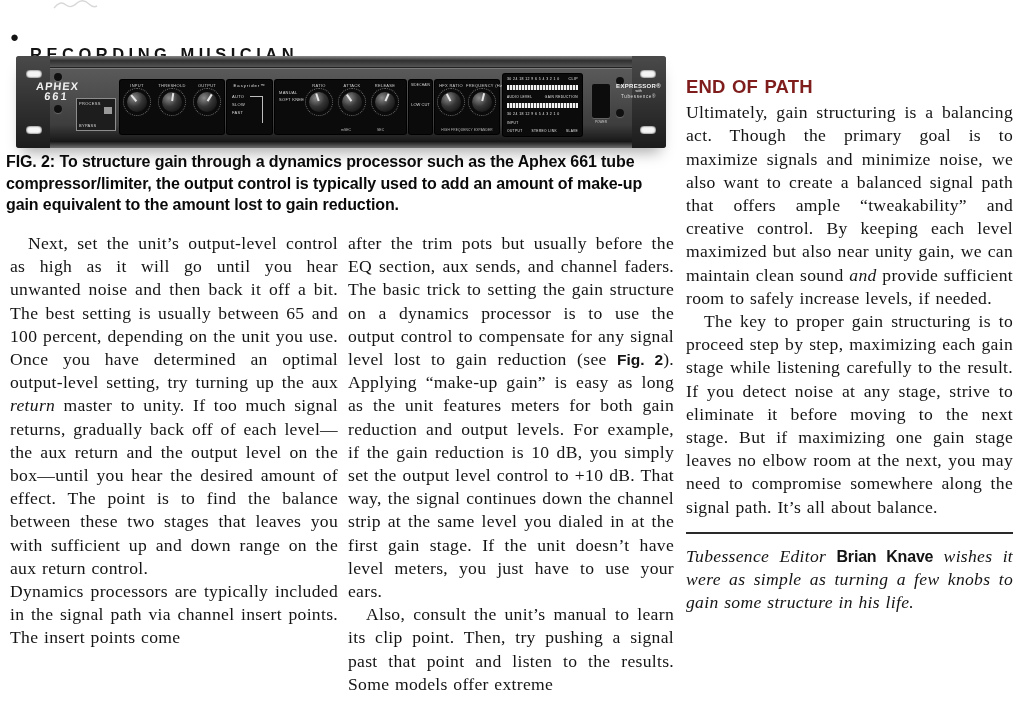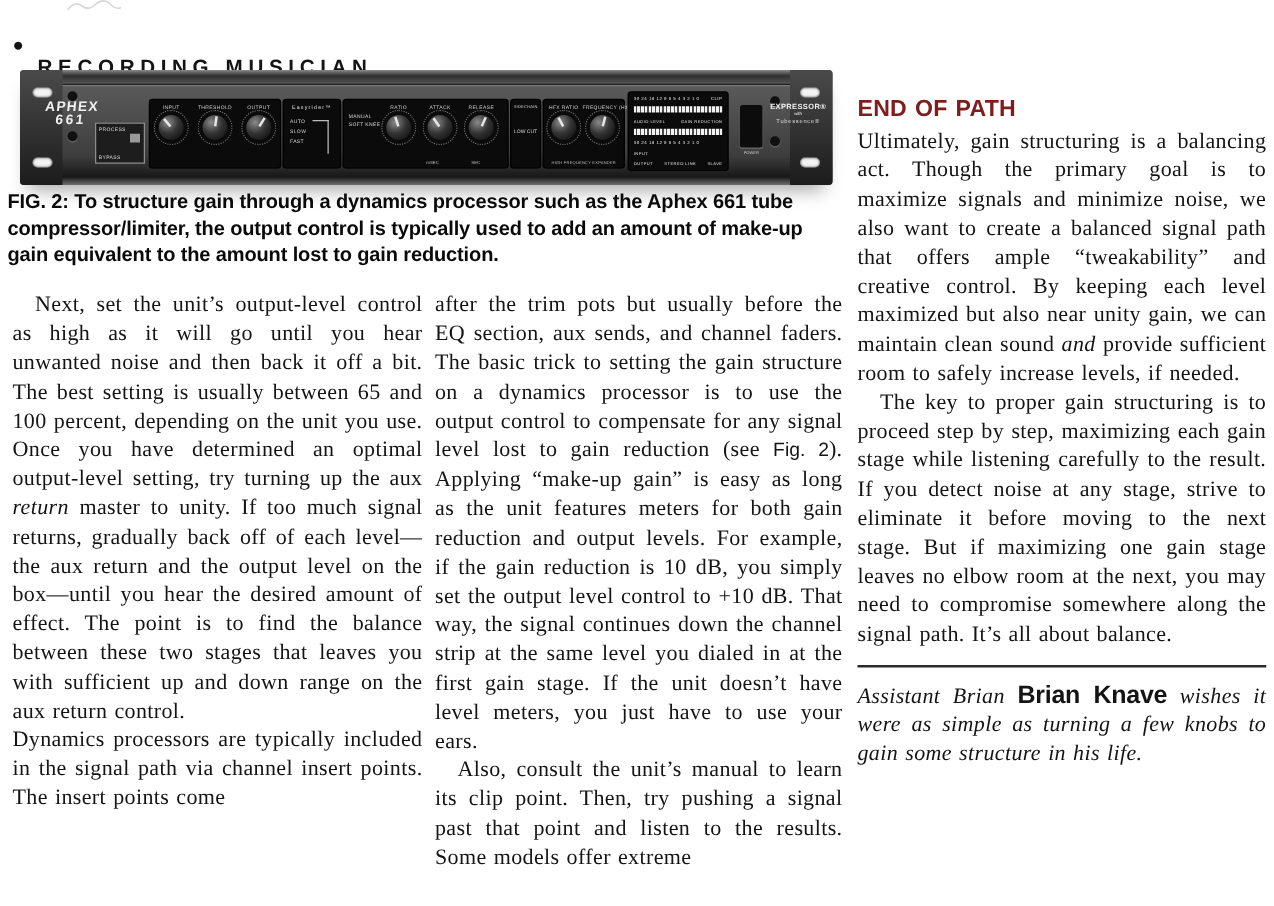--- a/index.html
+++ b/index.html
@@ -71,24 +71,24 @@
        letter-spacing:.3px;word-spacing:1px;}
   .col1{left:10px;top:232px;width:328px;}
   .col2{left:348px;top:232px;width:326px;}
   .col3{left:686px;top:58px;width:327px;}
   .col p{margin:0;}
   .col p.ind{text-indent:18px;}
   .subhead{font-family:"Liberation Sans",sans-serif;font-weight:900;font-size:18.5px;
            letter-spacing:.2px;margin:15px 0 3px;color:#7f1d1d;text-align:left;}
   .col3 .subhead{margin-top:17px;}
   em.it{}
-  b.figref{font-family:"Liberation Sans",sans-serif;font-weight:400;font-size:15.5px;letter-spacing:0;}
+  b.figref{font-family:"Liberation Sans",sans-serif;font-weight:700;font-size:15.5px;letter-spacing:0;}
   .bio{border-top:2px solid #2a2a2a;margin-top:13px;padding-top:11px;font-style:italic;
        font-size:17.6px;line-height:23px;text-align:justify;}
-  .bio .bname{font-style:normal;font-family:"Liberation Sans",sans-serif;font-weight:900;font-size:20px;letter-spacing:-.2px;}
+  .bio .bname{font-style:normal;font-family:"Liberation Sans",sans-serif;font-weight:900;font-size:16px;letter-spacing:-.2px;}
 </style>
 </head>
 <body>
 
 <div class="page">
 
   <div class="masthead">
     <span class="bullet">●</span>
     <span class="mtitle">RECORDING MUSICIAN</span>
   </div>
@@ -226,16 +226,16 @@
 
   <div class="col col2">
     <p><span>after the trim pots but usually before the EQ section, aux sends, and channel faders. The basic trick to setting the gain structure on a dynamics processor is to use the output control to compensate for any signal level lost to gain reduction (see </span><b class="figref">Fig. 2</b><span>). Applying “make-up gain” is easy as long as the unit features meters for both gain reduction and output levels. For example, if the gain reduction is 10 dB, you simply set the output level control to +10 dB. That way, the signal continues down the channel strip at the same level you dialed in at the first gain stage. If the unit doesn’t have level meters, you just have to use your ears.</span></p>
     <p class="ind">Also, consult the unit’s manual to learn its clip point. Then, try pushing a signal past that point and listen to the results. Some models offer extreme</p>
   </div>
 
   <div class="col col3">
     <h2 class="subhead">END OF PATH</h2>
     <p><span>Ultimately, gain structuring is a balancing act. Though the primary goal is to maximize signals and minimize noise, we also want to create a balanced signal path that offers ample “tweakability” and creative control. By keeping each level maximized but also near unity gain, we can maintain clean sound </span><em class="it">and</em><span> provide sufficient room to safely increase levels, if needed.</span></p>
     <p class="ind">The key to proper gain structuring is to proceed step by step, maximizing each gain stage while listening carefully to the result. If you detect noise at any stage, strive to eliminate it before moving to the next stage. But if maximizing one gain stage leaves no elbow room at the next, you may need to compromise somewhere along the signal path. It’s all about balance.</p>
-    <div class="bio"><span>Assistant Brian </span><span class="bname">Brian Knave</span><span> wishes it were as simple as turning a few knobs to gain some structure in his life.</span></div>
+    <div class="bio"><span>Tubessence Editor </span><span class="bname">Brian Knave</span><span> wishes it were as simple as turning a few knobs to gain some structure in his life.</span></div>
   </div>
 
 </div>
 
 </body></html>

